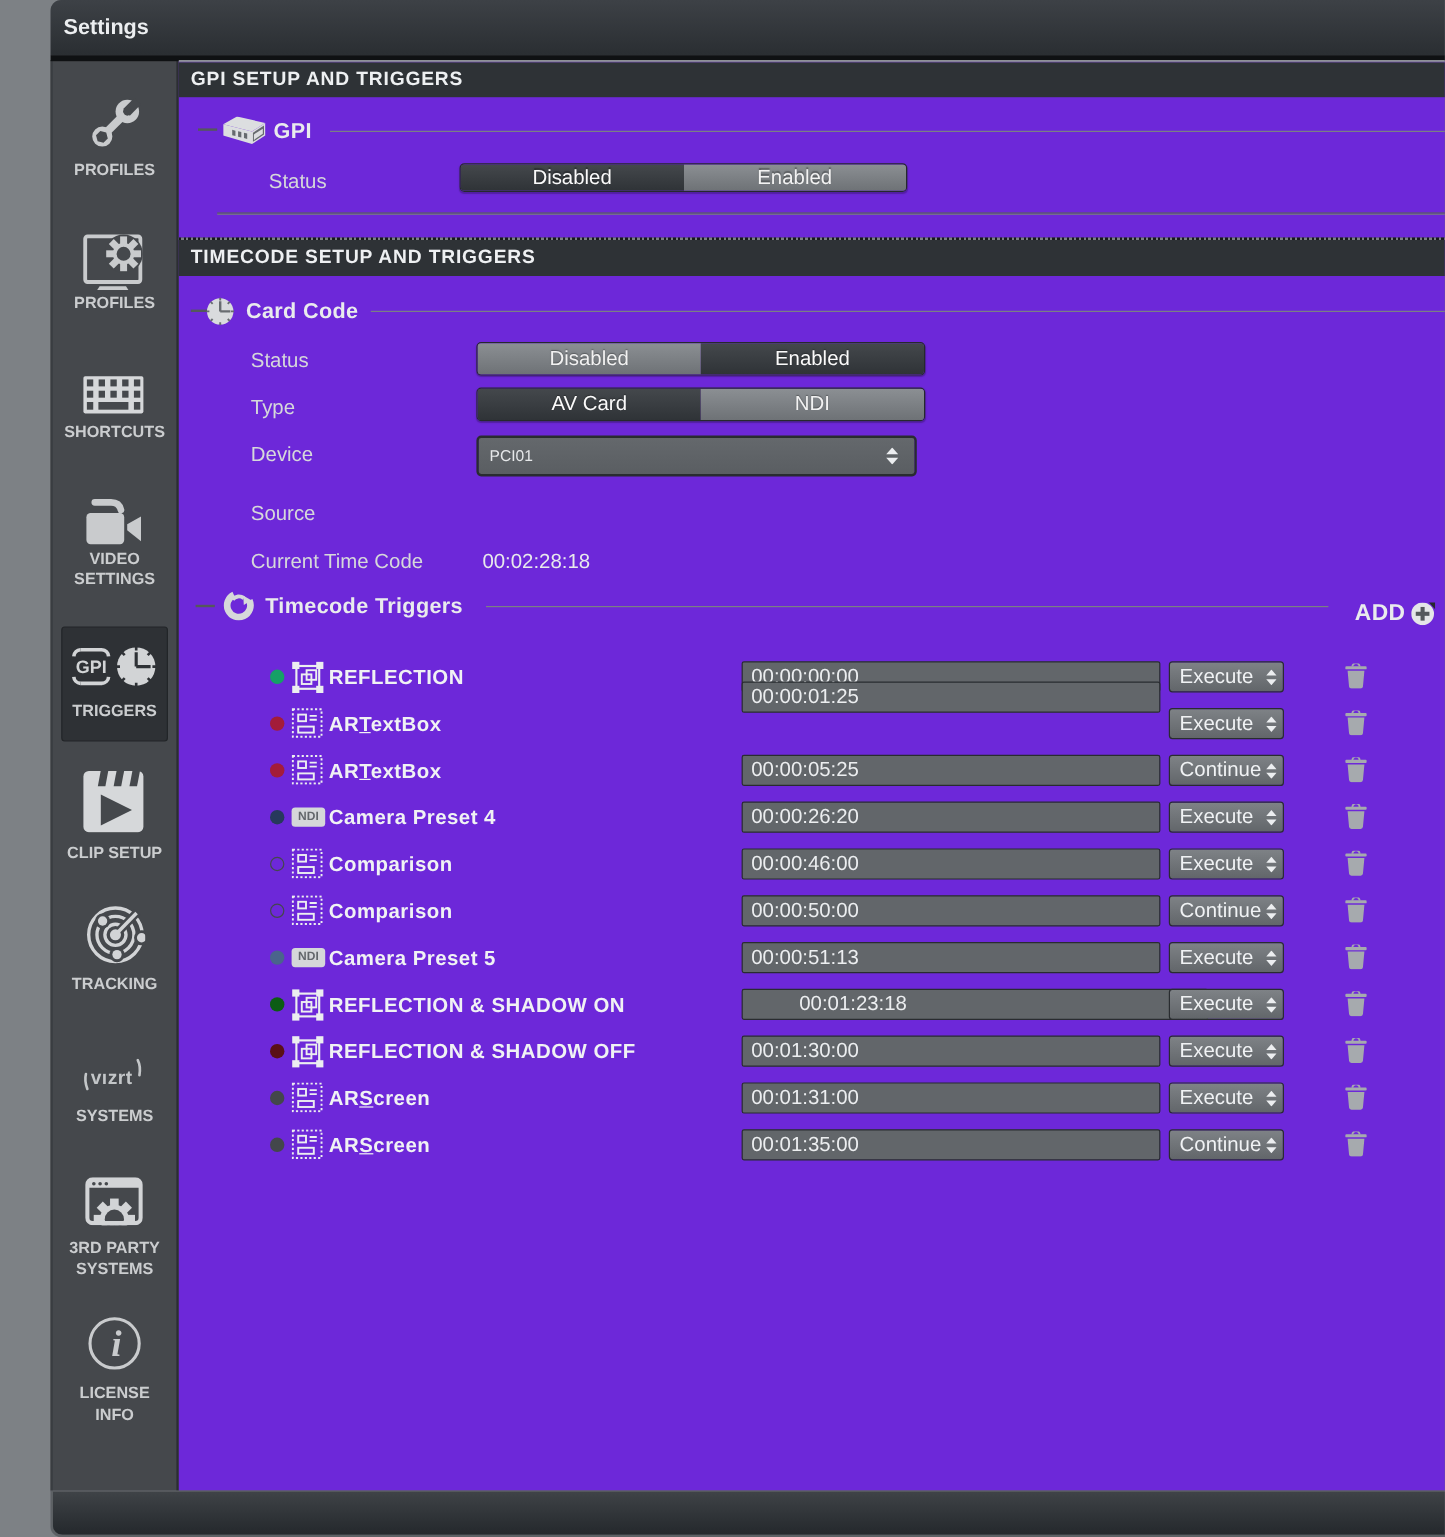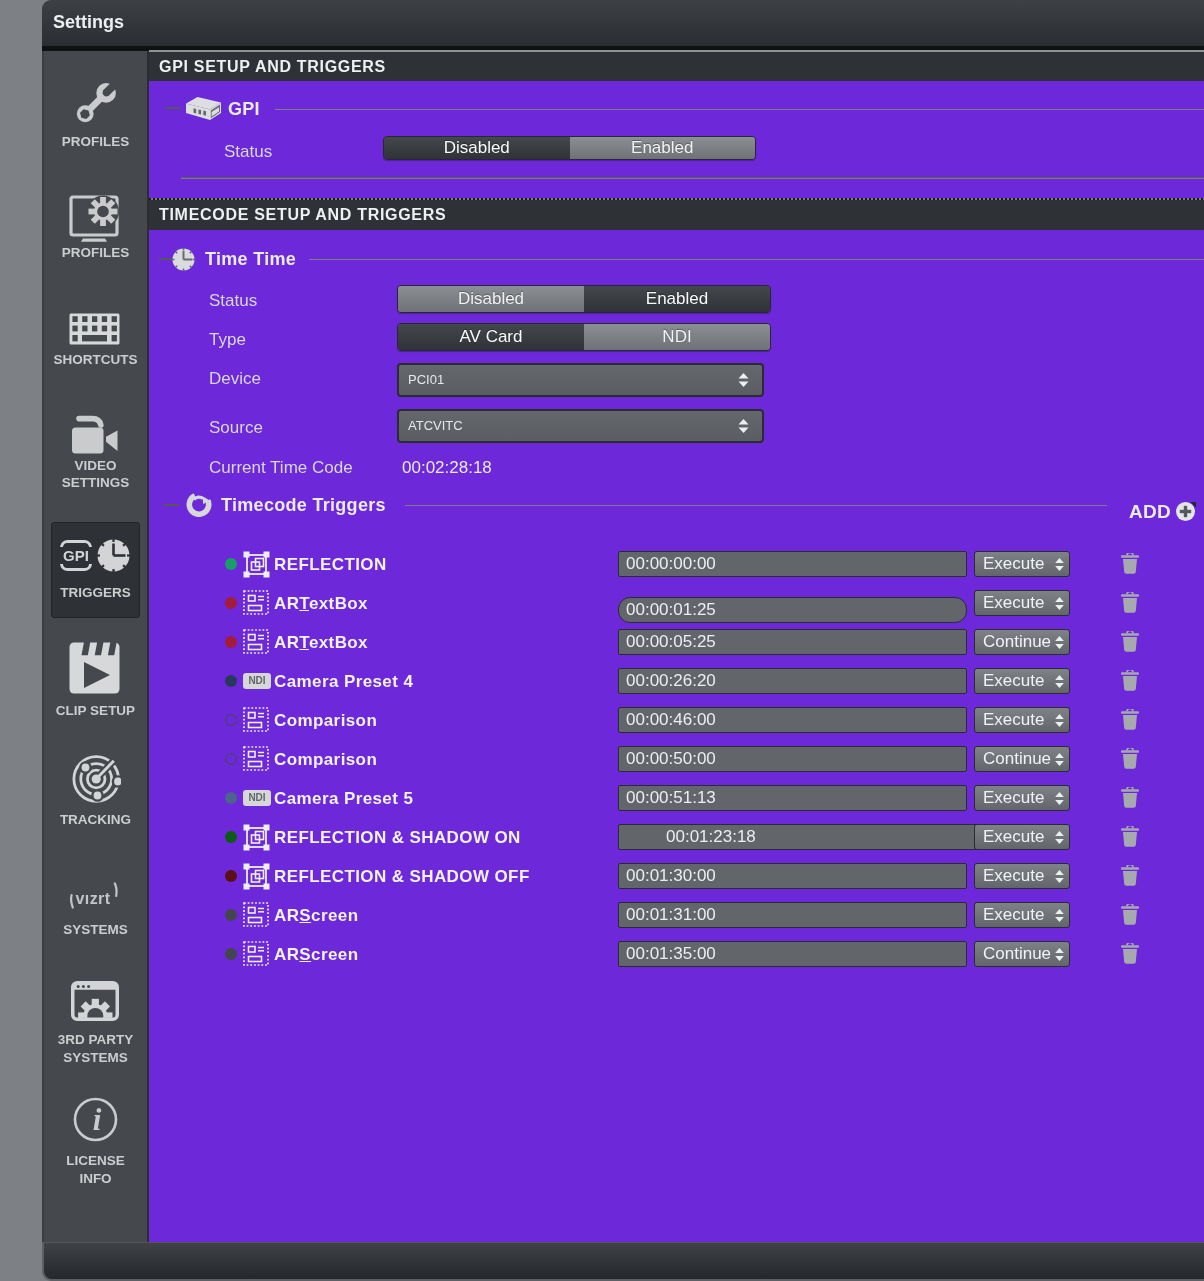--- a/index.html
+++ b/index.html
@@ -251,47 +251,41 @@
         <line x1="11.5" y1="0" x2="11.5" y2="2.5"></line>
           <line x1="11.5" y1="20.5" x2="11.5" y2="23"></line>
         <line x1="0" y1="11.5" x2="2.5" y2="11.5"></line>
           <line x1="20.5" y1="11.5" x2="23" y2="11.5"></line>
         <line x1="3.6" y1="3.6" x2="5.2" y2="5.2"></line>
           <line x1="17.8" y1="17.8" x2="19.4" y2="19.4"></line>
         <line x1="3.6" y1="19.4" x2="5.2" y2="17.8"></line>
           <line x1="17.8" y1="5.2" x2="19.4" y2="3.6"></line>
       </g>
     </svg>
-    <div class="grphdr" style="left:56px;top:198px;">Time Time</div>
+    <div class="grphdr" style="left:56px;top:198px;">Card Code</div>
     <div class="gline" style="left:160px;top:208px;width:898px;"></div>
 
     <div class="flabel" style="left:60px;top:240px;">Status</div>
     <div class="toggle" style="left:248px;top:234px;width:372px;height:26px;">
       <div class="tog tuns" style="line-height:26px;">Disabled</div>
       <div class="tog tsel" style="line-height:26px;">Enabled</div>
     </div>
     <div class="flabel" style="left:60px;top:279px;">Type</div>
     <div class="toggle" style="left:248px;top:272px;width:372px;height:26px;">
       <div class="tog tsel" style="line-height:26px;">AV Card</div>
       <div class="tog tuns" style="line-height:26px;">NDI</div>
     </div>
     <div class="flabel" style="left:60px;top:318px;">Device</div>
     <div class="drop" style="left:248px;top:312px;width:363px;height:30px;line-height:30px;"><span style="margin-left:9px;">PCI01</span>
       <svg class="abs" style="right:13px;top:8px" width="11" height="14" viewBox="0 0 11 14">
           <polygon points="5.5,0 10.5,5.5 0.5,5.5" fill="#eceef0"></polygon>
           <polygon points="5.5,14 10.5,8.5 0.5,8.5" fill="#eceef0"></polygon>
         </svg>
     </div>
     <div class="flabel" style="left:60px;top:367px;">Source</div>
-    <div class="drop" style="left:248px;top:358px;width:363px;height:30px;line-height:30px;"><span style="margin-left:9px;">ATCVITC</span>
-      <svg class="abs" style="right:13px;top:8px" width="11" height="14" viewBox="0 0 11 14">
-          <polygon points="5.5,0 10.5,5.5 0.5,5.5" fill="#eceef0"></polygon>
-          <polygon points="5.5,14 10.5,8.5 0.5,8.5" fill="#eceef0"></polygon>
-        </svg>
-    </div>
     <div class="flabel" style="left:60px;top:407px;">Current Time Code</div>
     <div class="flabel" style="left:253px;top:407px;color:#e8eaec;">00:02:28:18</div>
 
     <div class="gdash" style="left:14px;top:453px;width:16px;"></div>
     <svg class="abs" style="left:37px;top:440px" width="26" height="26" viewBox="0 0 26 26">
       <path d="M8.9 4.7 A 9.7 9.7 0 1 0 21.8 9.4" fill="none" stroke="#d6d8da" stroke-width="5.6"></path>
       <path d="M7.9 8.6 A 6.4 6.4 0 0 1 17.2 7.6" fill="none" stroke="#d6d8da" stroke-width="3.2"></path>
       <polygon points="16.6,5.2 23.4,9.2 17.2,13.2" fill="#d6d8da"></polygon>
     </svg>
     <div class="grphdr" style="left:72px;top:444px;">Timecode Triggers</div>
@@ -340,21 +334,21 @@
 <g fill="none" stroke="#eceef0" stroke-width="1.6">
             <rect x="5.5" y="5.5" width="6.5" height="5.5"></rect>
             <rect x="5.5" y="15.5" width="13" height="5"></rect>
           </g>
 <g stroke="#eceef0" stroke-width="1.5">
             <line x1="15" y1="6.5" x2="21" y2="6.5"></line>
             <line x1="15" y1="9.8" x2="21" y2="9.8"></line>
           </g>
 </svg>
 <div class="trowname" style="left:125px;top:543px;">AR<u>T</u>extBox</div>
-<div class="inp" style="left:469px;top:546px;width:347px;height:24px;line-height:24px;border-radius:12px;"><span style="margin-left:7px;">00:00:01:25</span></div>
+<div class="inp" style="left:469px;top:517px;width:347px;height:24px;line-height:24px;"><span style="margin-left:7px;">00:00:01:25</span></div>
 <div class="sel" style="left:825px;top:539px;width:94px;height:24px;line-height:24px;"><span style="margin-left:8px;">Execute</span>
 <svg class="abs" style="right:5px;top:6px" width="9" height="13" viewBox="0 0 9 13">
             <polygon points="4.5,0 8.8,5 0.2,5" fill="#eceef0"></polygon>
             <polygon points="4.5,13 8.8,8 0.2,8" fill="#eceef0"></polygon>
           </svg></div>
 <svg class="abs" style="left:972px;top:541px" width="18" height="21" viewBox="0 0 18 21">
 <path d="M2 6 h14 l-1.2 13 a2 2 0 0 1 -2 1.8 h-7.6 a2 2 0 0 1 -2 -1.8 z" fill="#a6aaae"></path>
 <rect x="0" y="2.2" width="18" height="2.6" rx="1" fill="#a6aaae"></rect>
 <path d="M6 2.5 a3 3 0 0 1 6 0" fill="none" stroke="#a6aaae" stroke-width="1.6"></path>
 </svg>

